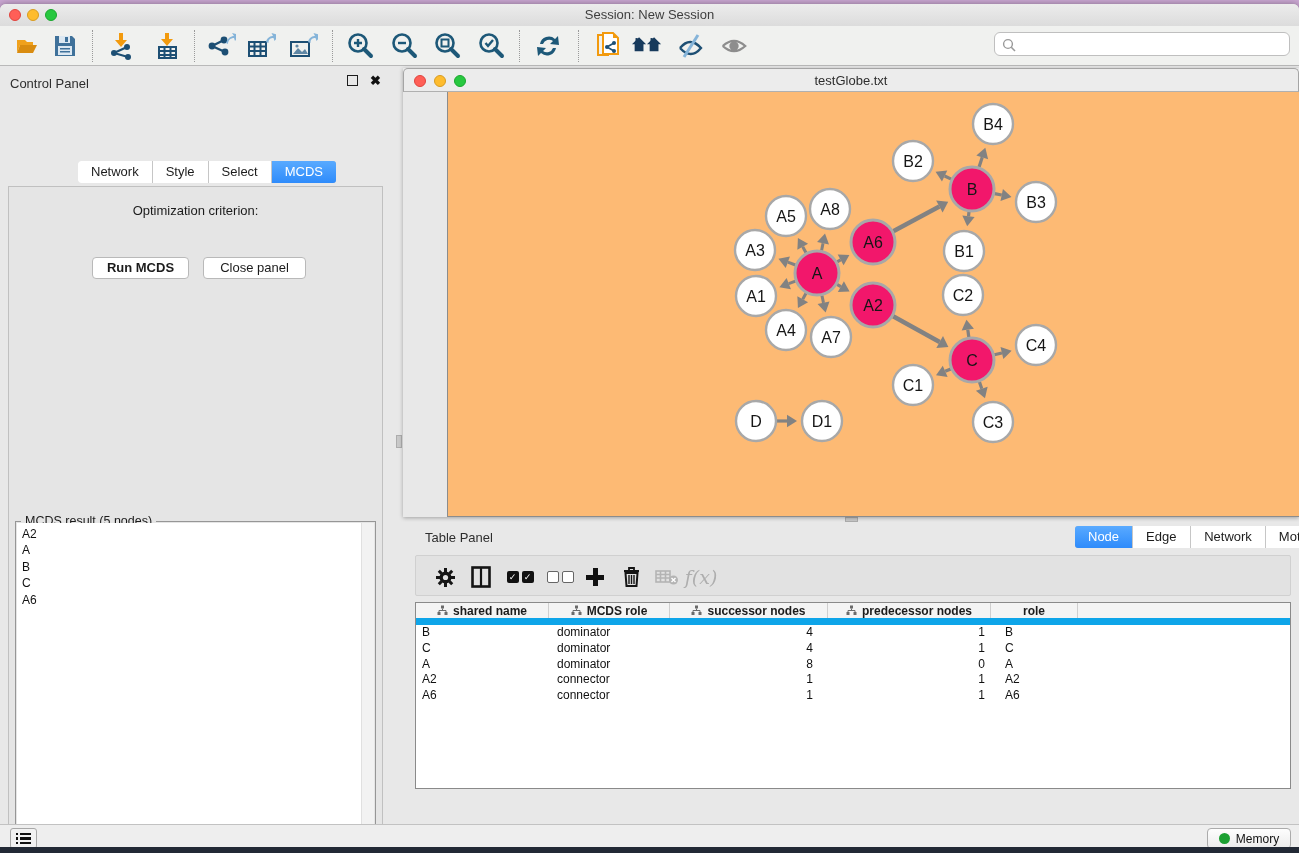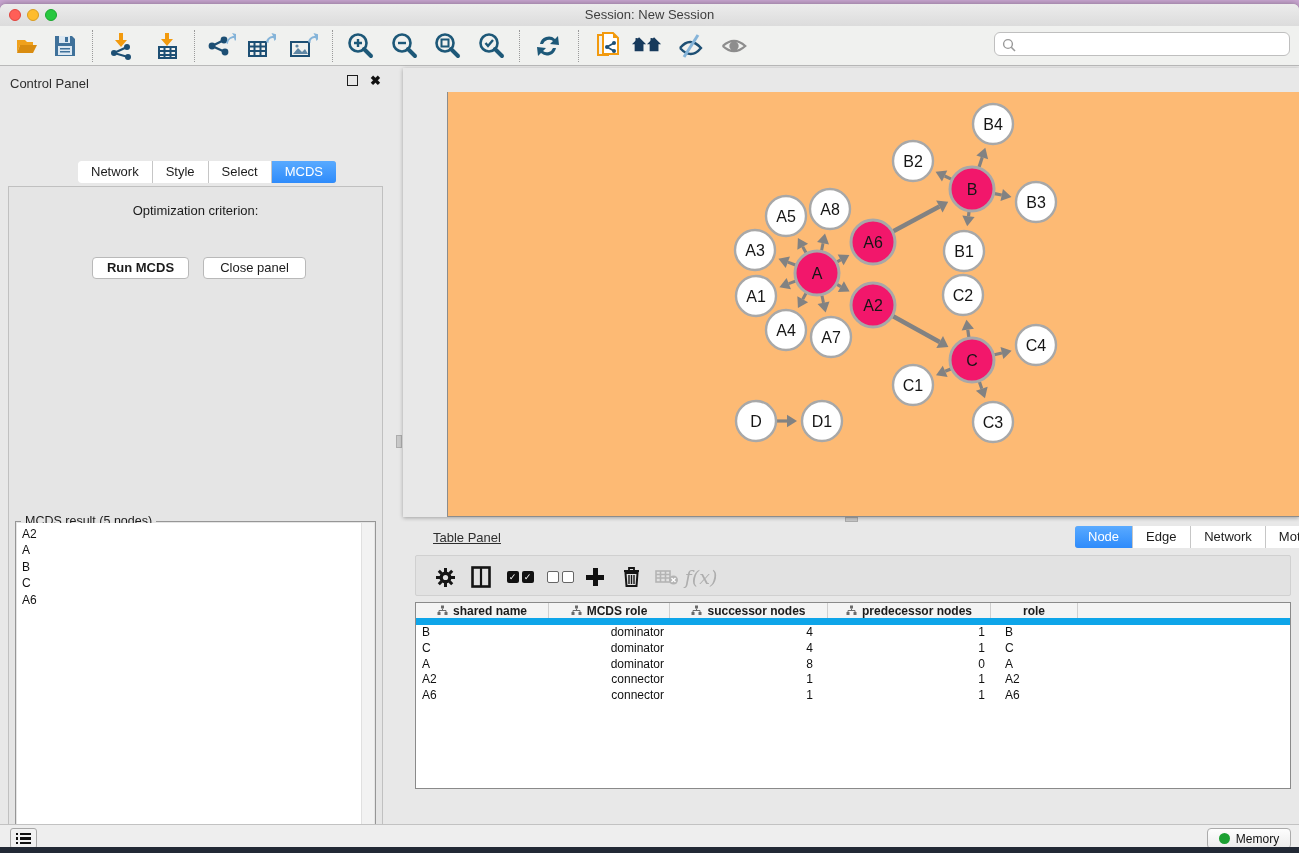--- a/index.html
+++ b/index.html
@@ -85,21 +85,21 @@
   #net-title { width:100%; text-align:center; font-size:13px; color:#2e2e2e; line-height:23px; }
   #net-canvas { left:0; top:24px; width:896px; height:425px; background:#fdba74;
     border:1px solid #8c8c8c; border-top:none;margin-left:44px; }
   #resize-grip { position:absolute; right:2px; bottom:2px; }
   .split-grip { background:#c9c9c9; border:1px solid #adadad; }
   #split-grip-left { left:396px; top:431px; width:6px; height:13px; }
   #split-grip-bottom { left:845px; top:513px; width:13px; height:5px; }
 
   
   #table-panel { left:403px; top:518px; width:896px; height:302px; background:#e8e8e8; }
-  #tp-title { left:30px; top:8px;text-decoration:underline; }
+  #tp-title { left:22px; top:8px; }
   #tp-toolbar { position:absolute; left:12px; top:33px; width:876px; height:41px;
     background:#e2e2e2; border:1px solid #d0d0d0; border-radius:2px; }
   .tpt-ic { position:absolute; top:8px; display:flex; align-items:center; justify-content:center;
     width:26px; height:26px; }
   .chk-pair { display:flex; gap:3px; }
   .chk { width:12px; height:12px; border-radius:2px; }
   .chk.on { background:#111; color:#fff; font-size:9px; line-height:12px; text-align:center; }
   .chk.off { background:#fff; border:1.6px solid #666; }
   .plus-ic { position:relative; width:18px; height:18px; }
   .plus-ic::before, .plus-ic::after { content:""; position:absolute; background:#111; }
@@ -108,21 +108,21 @@
   .fx { font-family:"DejaVu Serif", serif; font-style:italic; font-size:19px; color:#aeaeae; }
 
   #data-table { position:absolute; left:12px; top:80px; width:876px; height:187px;
     background:#fff; border:1px solid #8a8a8a; }
   #thead { display:flex; height:22px; background:#f4f4f4; border-bottom:7px solid #0ea5e9;font-weight:bold; }
   .th { display:flex; align-items:center; justify-content:center; gap:5px;
     border-right:1px solid #cfcfcf; font-size:12px; color:#1c1c1c; }
   .th svg { flex:none; }
   .tr { display:flex; height:15.8px; }
   .td { font-size:12px; color:#111; line-height:15.8px; padding:0 6px; white-space:nowrap; }
-  .c0 { width:133px; } .c1 { width:121px;text-align:right; } .c2 { width:158px; }
+  .c0 { width:133px; } .c1 { width:121px; } .c2 { width:158px; }
   .c3 { width:163px; } .c4 { width:87px; }
   .td.num { text-align:right; } .td.c2 { padding-right:15px; } .td.c4 { padding-left:14px; }
   .td.c1 { padding-left:8px; }
 
   
   #statusbar { left:0; top:820px; width:1299px; height:27px; background:#eeeeee;
     border-top:1px solid #c2c2c2; }
   #list-btn { position:absolute; left:10px; top:3px; width:27px; height:21px;
     background:#f2f2f2; border:1px solid #a8a8a8; border-radius:3px;
     display:flex; align-items:center; justify-content:center; }
@@ -318,20 +318,26 @@
           </div>
         <div id="mcds-scroll"></div>
       </div>
     </div>
   </div>
 
   <div id="split-grip-left" class="abs split-grip"></div>
   <div id="split-grip-bottom" class="abs split-grip"></div>
 
   <div id="net-window" class="abs">
+    <div id="net-titlebar" class="abs">
+      <span class="tl red"></span>
+      <span class="tl yellow"></span>
+      <span class="tl green"></span>
+      <div id="net-title">testGlobe.txt</div>
+    </div>
     <div id="net-canvas" class="abs">
       <svg id="graph-svg" width="894" height="423">
           <line x1="358.01124522107034" y1="160.7948702451939" x2="354.72201814184945" y2="154.74693658340058" stroke="#828282" stroke-width="3"></line>
           <polygon points="349.9442986727496,145.96209755957184 360.080769946385,151.83252770724968 349.3632663373139,157.66134545955148" fill="#828282"></polygon>
           <line x1="373.5783782586724" y1="158.46029164961277" x2="375.03290264984633" y2="151.29955618537187" stroke="#828282" stroke-width="3"></line>
           <polygon points="377.0235018927474,141.49968298955133 381.01082529929687,152.5138217235415 369.0549800003958,150.08529064720224" fill="#828282"></polygon>
           <line x1="347.43597697657157" y1="173.00044307195398" x2="339.8148176443476" y2="170.17323880354832" stroke="#828282" stroke-width="3"></line>
           <polygon points="330.4391554602483,166.69517057396308 341.9364392643946,164.45408487124774 337.6931960243006,175.8923927358489" fill="#828282"></polygon>
           <line x1="347.4789624129428" y1="189.11448958200518" x2="340.74940502378274" y2="191.65186367955732" stroke="#828282" stroke-width="3"></line>
           <polygon points="331.3924321598448,195.17990262825523 338.597301265077,185.9441102325552 342.90150878248846,197.35961712655944" fill="#828282"></polygon>

